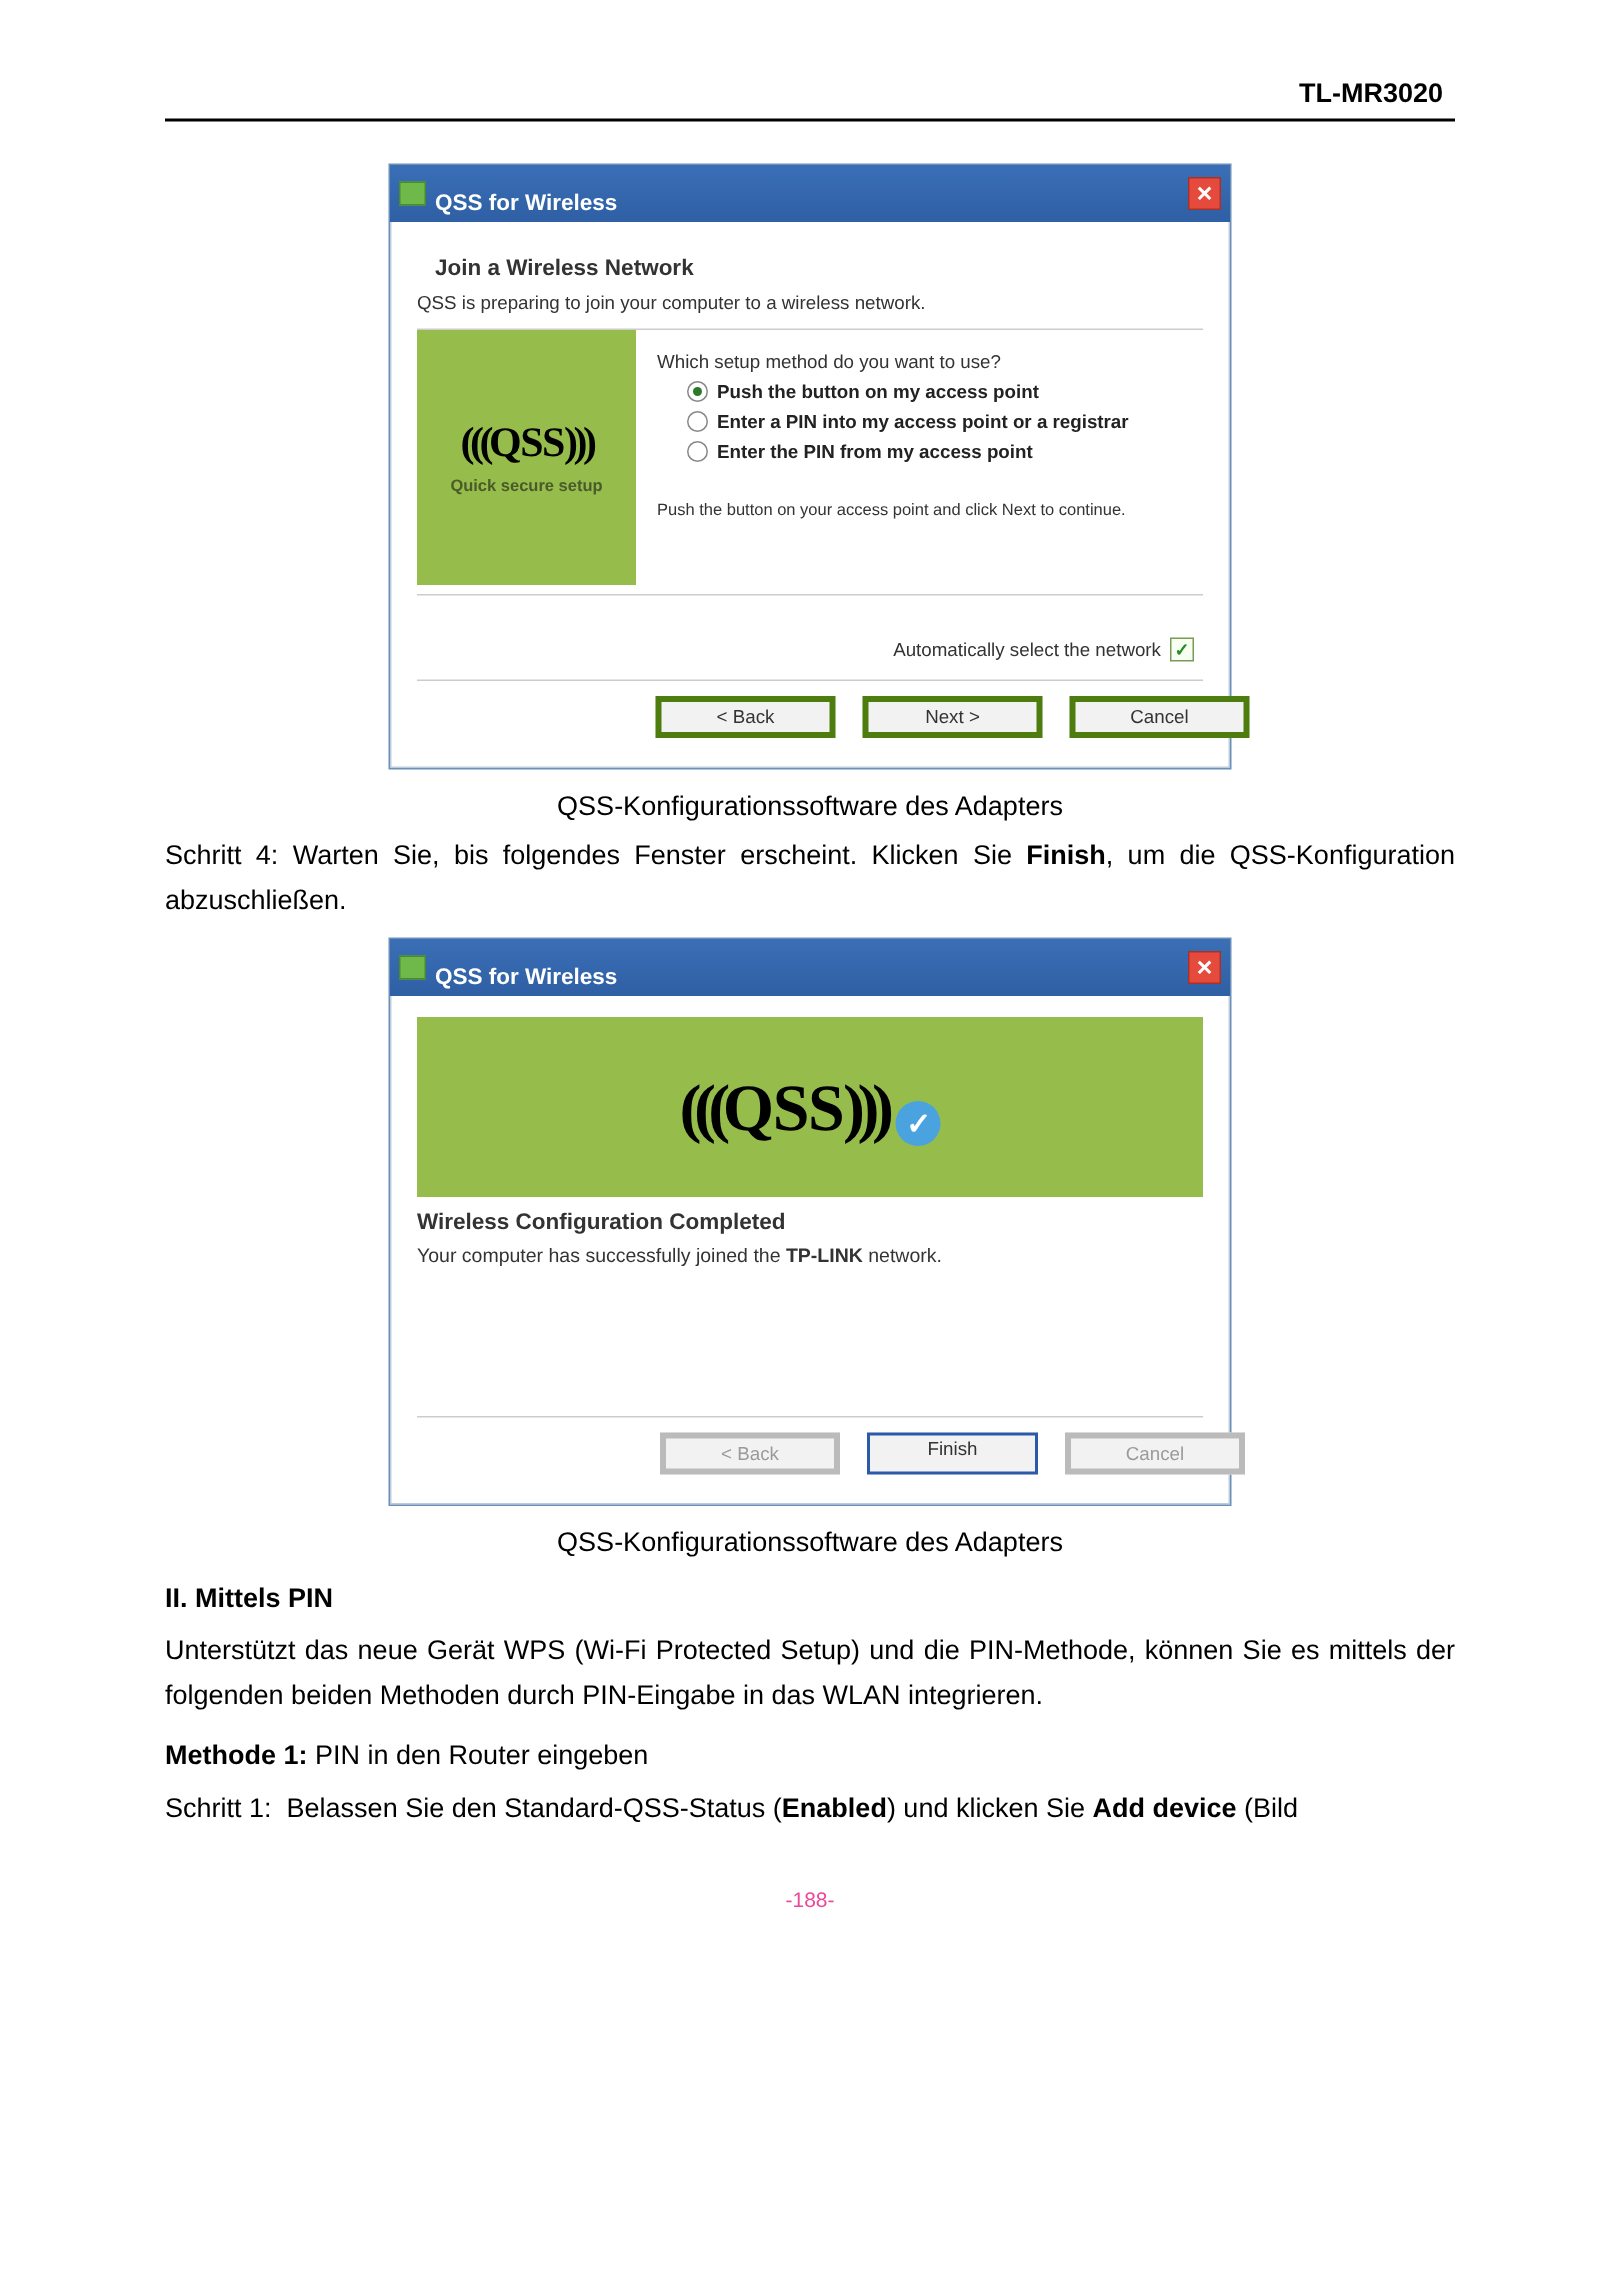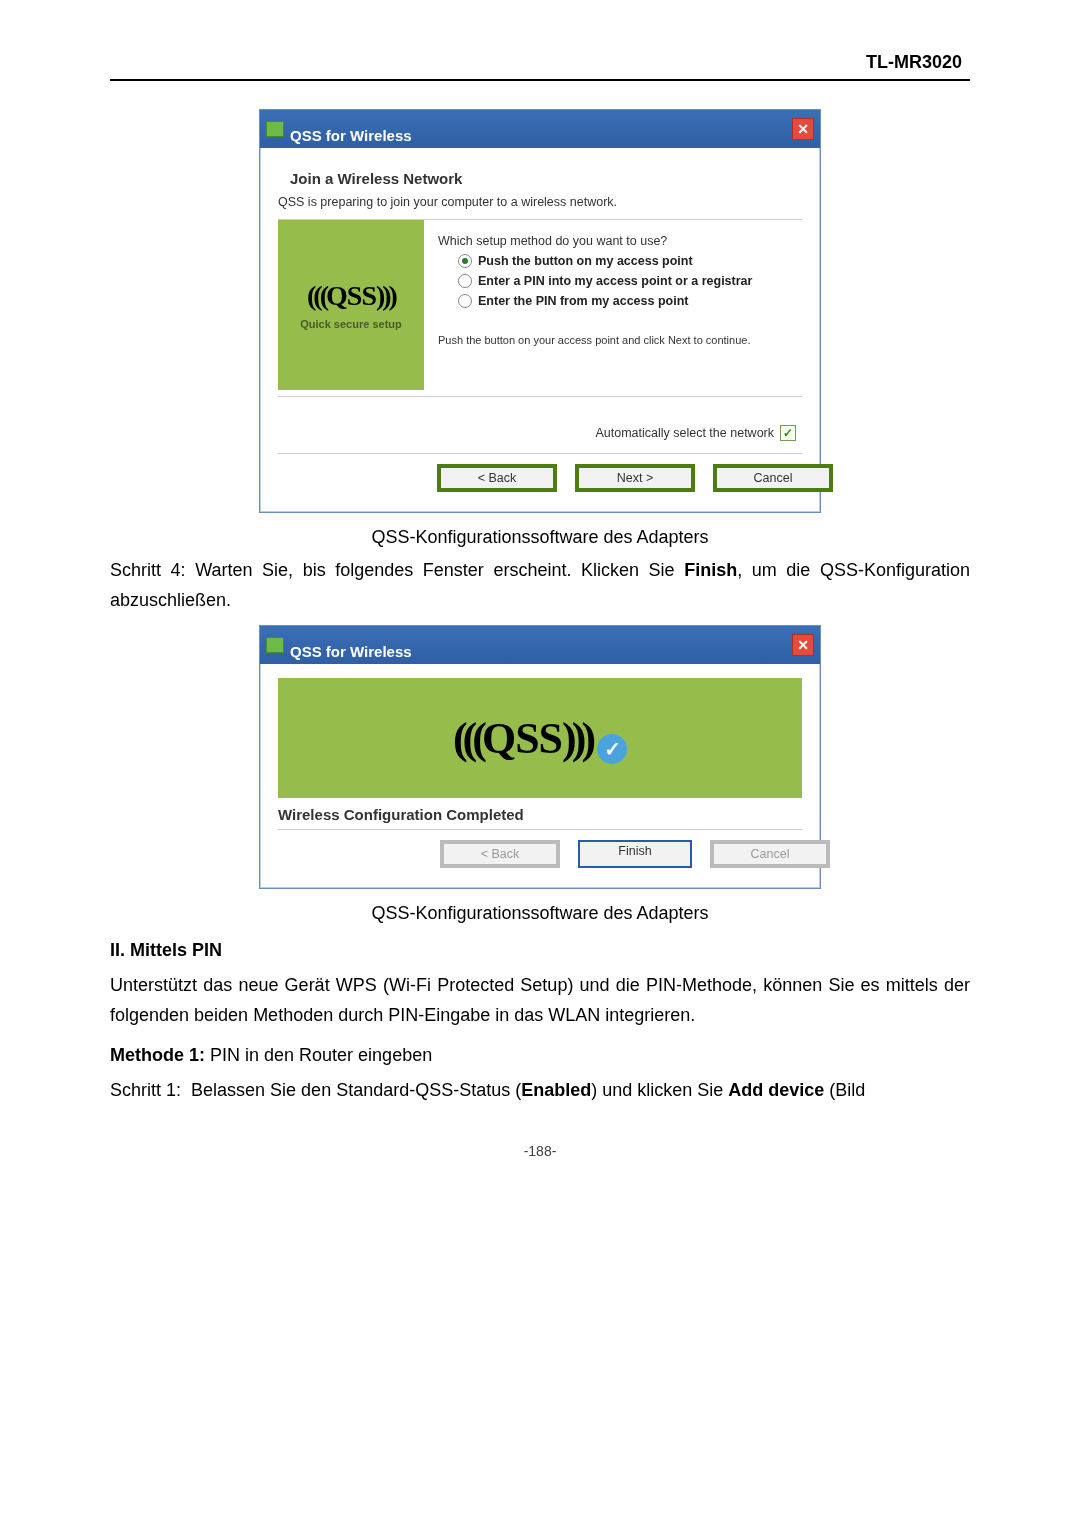--- a/index.html
+++ b/index.html
@@ -247,21 +247,21 @@
   }
   .method {
     font-size: 18px;
     margin: 14px 0 10px 0;
   }
   .method .b { font-weight: bold; }
   .pagenum {
     text-align: center;
     font-size: 14px;
     margin-top: 38px;
-    color: #404040;
+    color: #ec4899;
   }
 </style>
 </head>
 <body>
 
 <div class="page">
 
   <div class="header-bar">
     <span class="model">TL-MR3020</span>
   </div>
@@ -335,20 +335,23 @@
       <div class="close-btn">✕</div>
     </div>
     <div class="dlg-body">
       <div class="banner">
         <div class="qss-logo">
           <span class="paren">(((</span>QSS<span class="paren">)))</span>
           <span class="check">✓</span>
         </div>
       </div>
       <div class="dlg-h2">Wireless Configuration Completed</div>
+      <div class="success-body">
+        <span>Your computer has successfully joined the </span><b>TP-LINK</b><span> network.</span>
+      </div>
       <div class="hr"></div>
       <div class="btn-row">
         <div class="winbtn disabled">&lt; Back</div>
         <div class="winbtn focus">Finish</div>
         <div class="winbtn disabled">Cancel</div>
       </div>
     </div>
   </div>
 
   <div class="caption">QSS-Konfigurationssoftware des Adapters</div>

